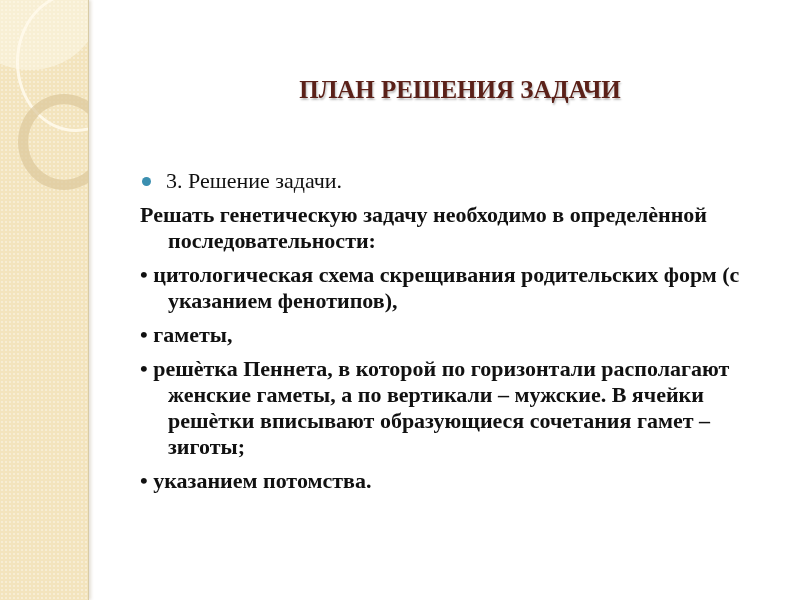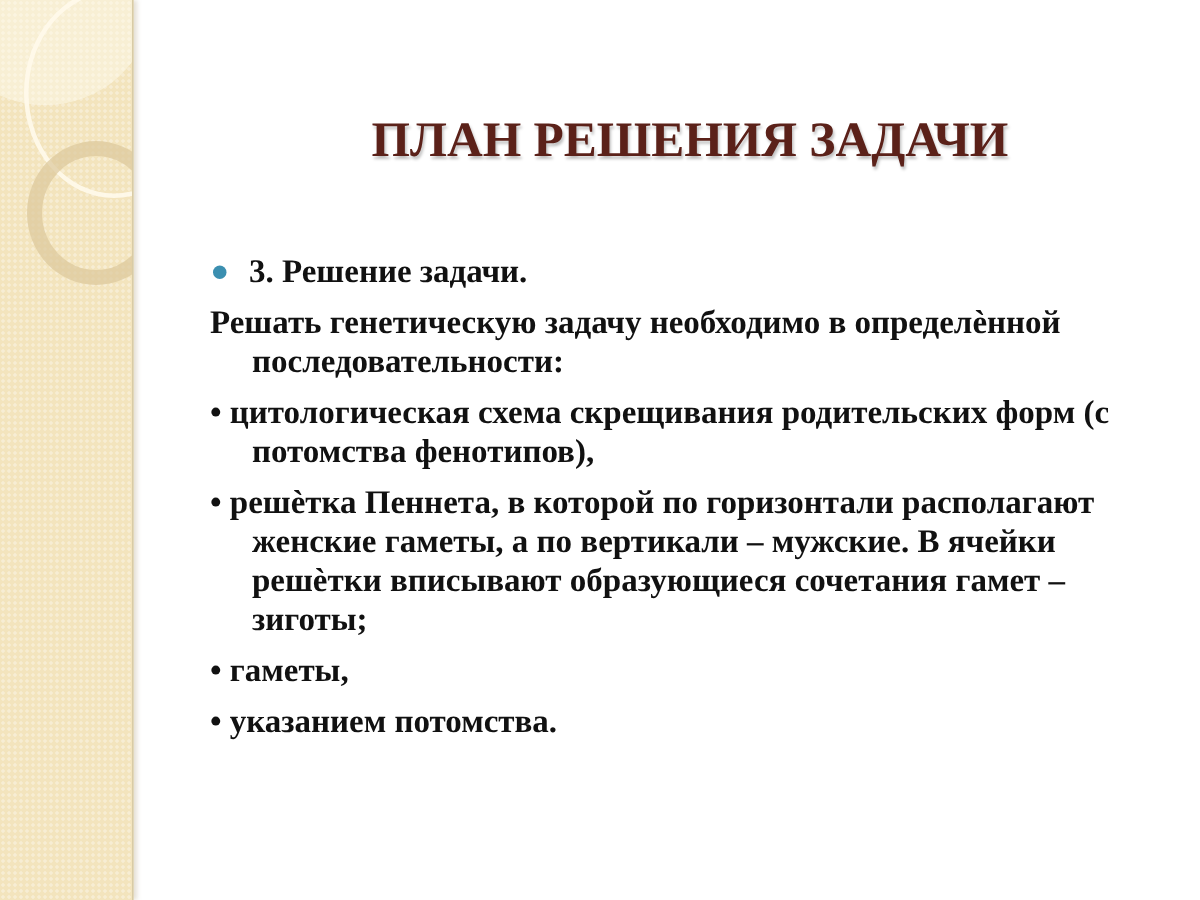--- a/index.html
+++ b/index.html
@@ -56,40 +56,40 @@
       border-radius: 50%;
       border: 10px solid rgba(220, 200, 155, 0.7);
       box-sizing: border-box;
     }
     .title {
       position: absolute;
       left: 200px;
       top: 76px;
       width: 520px;
       text-align: center;
-      font-size: 33px;
+      font-size: 25px;
       font-weight: bold;
       color: #5b2119;
       text-shadow: 1px 2px 2px rgba(0,0,0,0.25);
       letter-spacing: 0px;
       margin: 0;
     }
     .content {
       position: absolute;
       left: 140px;
       top: 168px;
       width: 620px;
       color: #111111;
       font-size: 22px;
       line-height: 26px;
     }
     .heading-row {
       position: relative;
       padding-left: 26px;
-      font-weight: bold;
+      font-weight: normal;
       margin-bottom: 8px;
     }
     .heading-row .dot {
       position: absolute;
       left: 2px;
       top: 9px;
       width: 9px;
       height: 9px;
       border-radius: 50%;
       background: #3b8fb0;
@@ -111,17 +111,17 @@
 </div>
 
 <h1 class="title">ПЛАН РЕШЕНИЯ ЗАДАЧИ</h1>
 
 <div class="content">
   <div class="heading-row">
     <span class="dot"></span>
     <span>3. Решение задачи.</span>
   </div>
   <p class="para">Решать генетическую задачу необходимо в определѐнной последовательности:</p>
-  <p class="para">• цитологическая схема скрещивания родительских форм (с потомства фенотипов),</p>
+  <p class="para">• цитологическая схема скрещивания родительских форм (с указанием фенотипов),</p>
+  <p class="para">• гаметы,</p>
   <p class="para">• решѐтка Пеннета, в которой по горизонтали располагают женские гаметы, а по вертикали – мужские. В ячейки решѐтки вписывают образующиеся сочетания гамет – зиготы;</p>
-  <p class="para">• гаметы,</p>
   <p class="para">• указанием потомства.</p>
 </div>
 
 </body></html>

